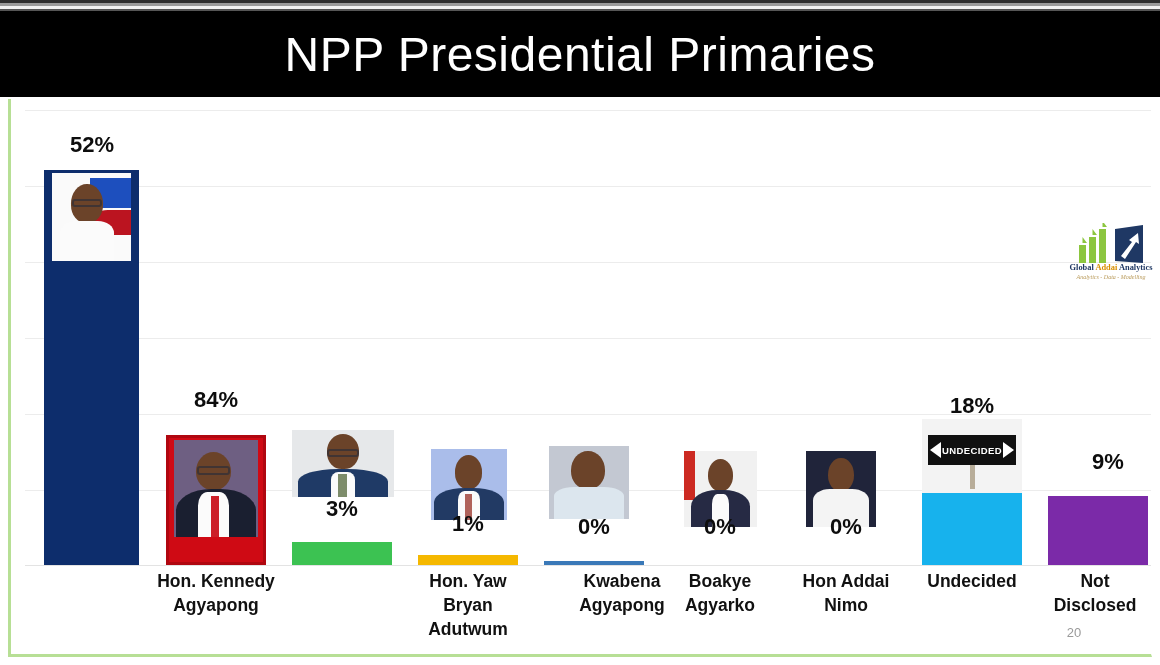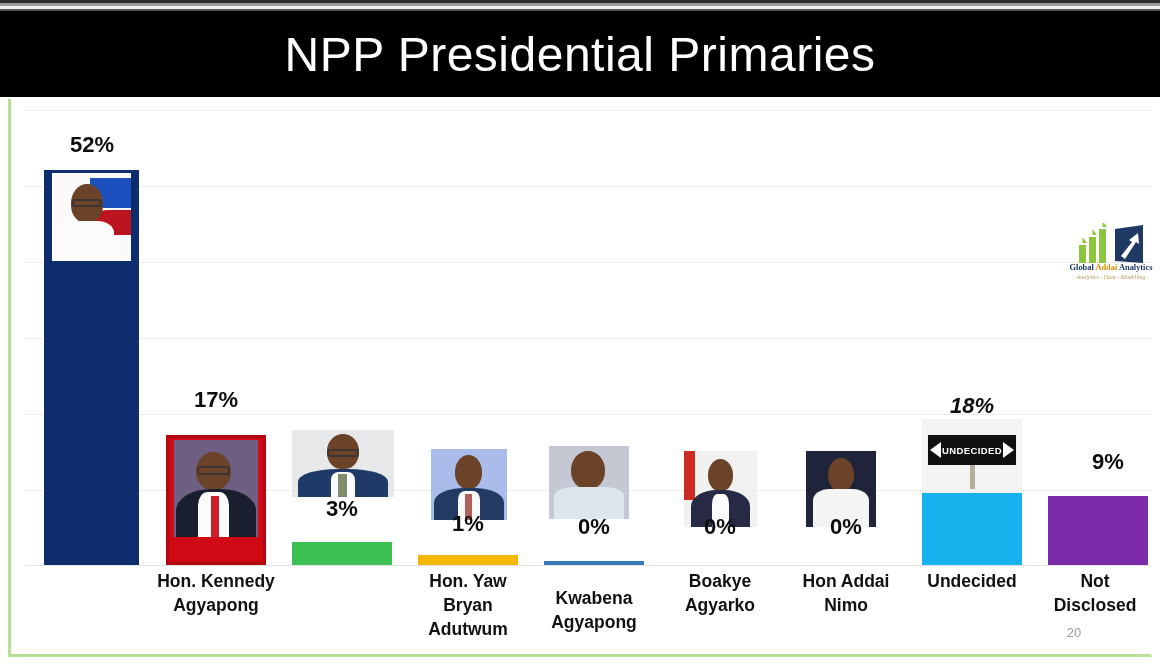--- a/index.html
+++ b/index.html
@@ -219,21 +219,21 @@
 
       <div class="bar bar-red" style="left:155px; width:100px; height:130px; border:3px solid #b00710;"></div>
       <div class="photo" style="left:163px; top:341px; width:84px; height:97px;">
         <div class="bg" style="background:#6e5f82"></div>
         <div class="head" style="left:26%; top:12%; width:42%; height:40%;"></div>
         <div class="glasses" style="left:27%; top:27%; width:40%; height:9%;"></div>
         <div class="torso" style="left:2%; top:50%; width:96%; height:50%; background:#1a1f30;"></div>
         <div class="shirt" style="left:28%; top:54%; width:38%; height:46%;"></div>
         <div class="tie" style="left:44%; top:58%; width:9%; height:42%; background:#cc1f28;"></div>
       </div>
-      <div class="val" style="left:155px; top:288px; width:100px;">17%</div>
+      <div class="val" style="left:155px; top:288px; width:100px;">84%</div>
 
       <div class="bar bar-green" style="left:281px; width:100px; height:23px;"></div>
       <div class="photo" style="left:281px; top:331px; width:102px; height:67px;">
         <div class="bg" style="background:#e6e8ea"></div>
         <div class="head" style="left:34%; top:6%; width:32%; height:52%;"></div>
         <div class="glasses" style="left:34%; top:28%; width:32%; height:12%;"></div>
         <div class="torso" style="left:6%; top:58%; width:88%; height:42%; background:#1f3a66;"></div>
         <div class="shirt" style="left:38%; top:62%; width:24%; height:38%;"></div>
         <div class="tie" style="left:45%; top:66%; width:9%; height:34%; background:#7d8c6a;"></div>
       </div>
@@ -269,21 +269,21 @@
 
       <div class="bar bar-none" style="left:785px; width:100px; height:2px;"></div>
       <div class="photo" style="left:795px; top:352px; width:70px; height:76px;">
         <div class="bg" style="background:#20243a"></div>
         <div class="head" style="left:32%; top:9%; width:36%; height:44%;"></div>
         <div class="shirt" style="left:10%; top:50%; width:80%; height:50%; background:#f4f4f4;"></div>
       </div>
       <div class="val" style="left:785px; top:415px; width:100px;">0%</div>
 
       <div class="bar bar-cyan" style="left:911px; width:100px; height:137px;"></div>
-      <div class="val" style="left:911px; top:294px; width:100px;font-style:italic;">18%</div>
+      <div class="val" style="left:911px; top:294px; width:100px;">18%</div>
 
       <div class="bar bar-purple" style="left:1037px; width:100px; height:69px;"></div>
       <div class="val" style="left:1047px; top:350px; width:100px;">9%</div>
 
       <div id="undecided-sign">
         <div class="board">
           <div class="arrow-l"></div>
           <div class="txt">UNDECIDED</div>
           <div class="arrow-r"></div>
         </div>
@@ -311,21 +311,21 @@
     <div id="xlabels">
       <div class="xlabel" style="left:143px; width:124px;">
         <div>Hon. Kennedy</div>
         <div>Agyapong</div>
       </div>
       <div class="xlabel" style="left:397px; width:120px;">
         <div>Hon. Yaw</div>
         <div>Bryan</div>
         <div>Adutwum</div>
       </div>
-      <div class="xlabel" style="left:523px; width:120px;margin-top:17px;">
+      <div class="xlabel" style="left:551px; width:120px;">
         <div>Kwabena</div>
         <div>Agyapong</div>
       </div>
       <div class="xlabel" style="left:649px; width:120px;">
         <div>Boakye</div>
         <div>Agyarko</div>
       </div>
       <div class="xlabel" style="left:775px; width:120px;">
         <div>Hon Addai</div>
         <div>Nimo</div>

